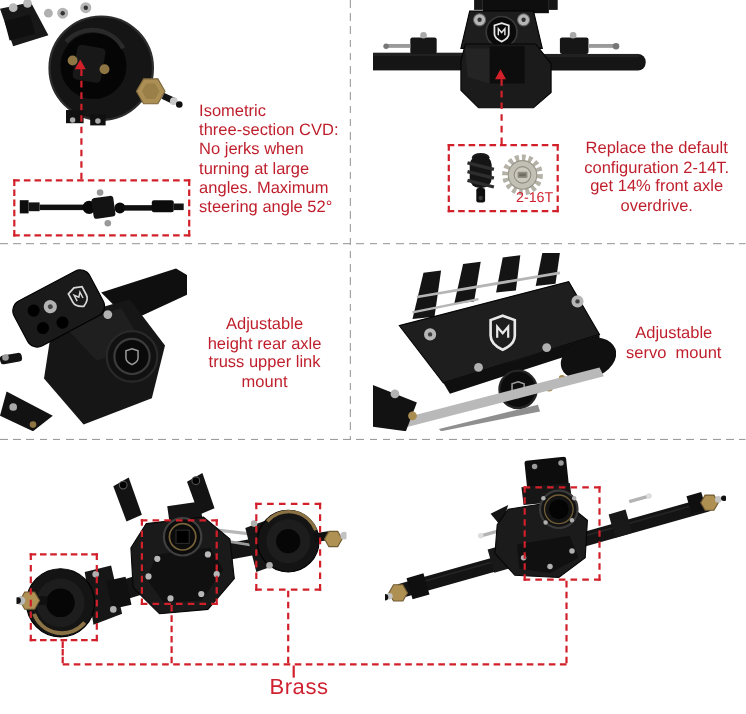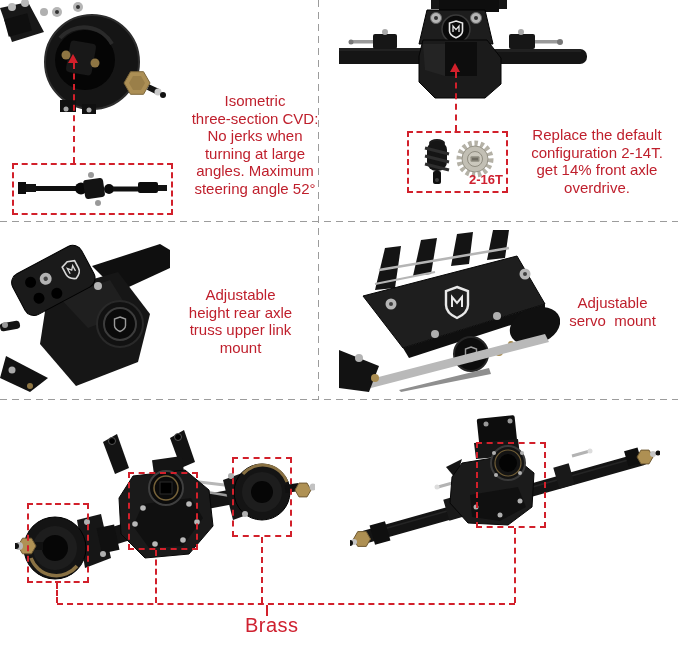--- a/index.html
+++ b/index.html
@@ -11,23 +11,23 @@
         background:repeating-linear-gradient(90deg,#9c9c9c 0 7px,transparent 7px 12px);}
   .vdiv{position:absolute;left:318px;top:0;width:1px;height:400px;
         background:repeating-linear-gradient(180deg,#9c9c9c 0 7px,transparent 7px 12px);}
   
   .rbox{position:absolute;border:2px dashed #d2202b;box-sizing:border-box;}
   .rvline{position:absolute;width:0;border-left:2px dashed #d2202b;}
   .rhline{position:absolute;height:0;border-top:2px dashed #d2202b;}
   .arrowhead{position:absolute;width:0;height:0;border-left:5px solid transparent;
              border-right:5px solid transparent;border-bottom:9px solid #d2202b;}
   
-  .note{position:absolute;color:#bf1f2c;font-size:15px;line-height:17.5px;white-space:pre-wrap;text-align:center;}
+  .note{position:absolute;color:#bf1f2c;font-size:15px;line-height:17.5px;white-space:pre-wrap;}
   .center{text-align:center;}
-  .gear-label{position:absolute;color:#cf2130;font-size:13px;text-align:right;font-weight:bold;}
+  .gear-label{position:absolute;color:#cf2130;font-size:13px;text-align:right;}
   .brass-label{position:absolute;color:#cf2130;font-size:20px;letter-spacing:.5px;}
 </style>
 </head>
 <body>
 
 <div class="stage">
 
   <div class="hdiv" style="top:221px"></div>
   <div class="hdiv" style="top:399px"></div>
   <div class="vdiv"></div>

